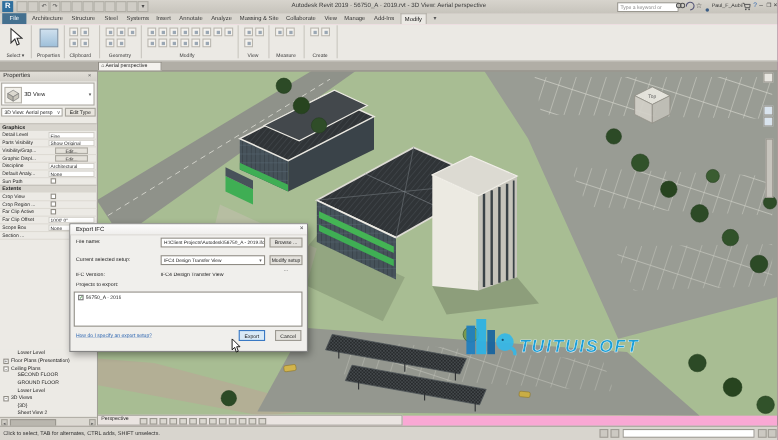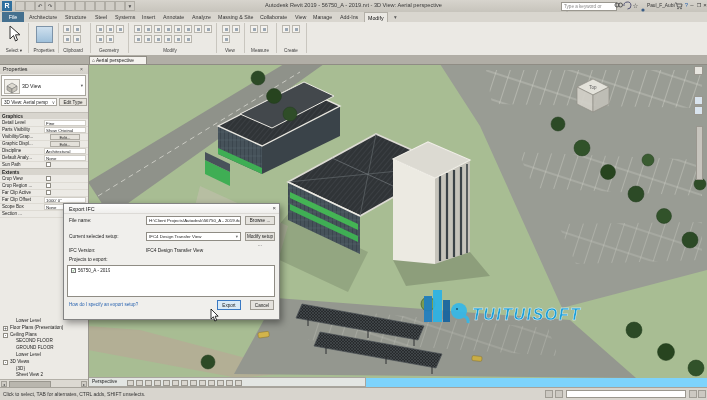--- a/index.html
+++ b/index.html
@@ -1,17 +1,17 @@
 <!DOCTYPE html>
 <html><head>
 <meta charset="utf-8">
 <style>
   html,body{margin:0;padding:0;background:#666;}
   #app{position:relative;width:707px;height:400px;overflow:hidden;
-       font-family:"Liberation Sans",sans-serif;color:#222;background:#7dd3fc;
+       font-family:"Liberation Sans",sans-serif;color:#222;background:#f9a8d4;
        -webkit-font-smoothing:antialiased;}
   .r{position:absolute;}
   .nw{white-space:nowrap;overflow:hidden;}
   
   .titlebar{left:0;top:0;width:707px;height:12px;background:linear-gradient(#d7d4cd,#c7c4bc);border-bottom:1px solid #a9a69e;z-index:20;}
   .qat{width:8px;height:8px;top:1px;border:1px solid #b0ada5;background:#d0cdc6;font-size:5.5px;line-height:8px;text-align:center;color:#4a4a4a;}
   .apptitle{left:160px;right:160px;top:2px;font-size:5.6px;color:#3a3a3a;text-align:center;}
   .search{top:1.5px;height:7px;background:#fff;border:1px solid #9a978f;font-size:4.6px;color:#888;line-height:7px;padding:0 2px;}
   .tbico{top:1px;width:9px;height:9px;font-size:6px;line-height:9px;text-align:center;color:#444;}
   .winbtn{top:1px;width:8px;height:9px;font-size:6px;line-height:9px;text-align:center;color:#333;}

